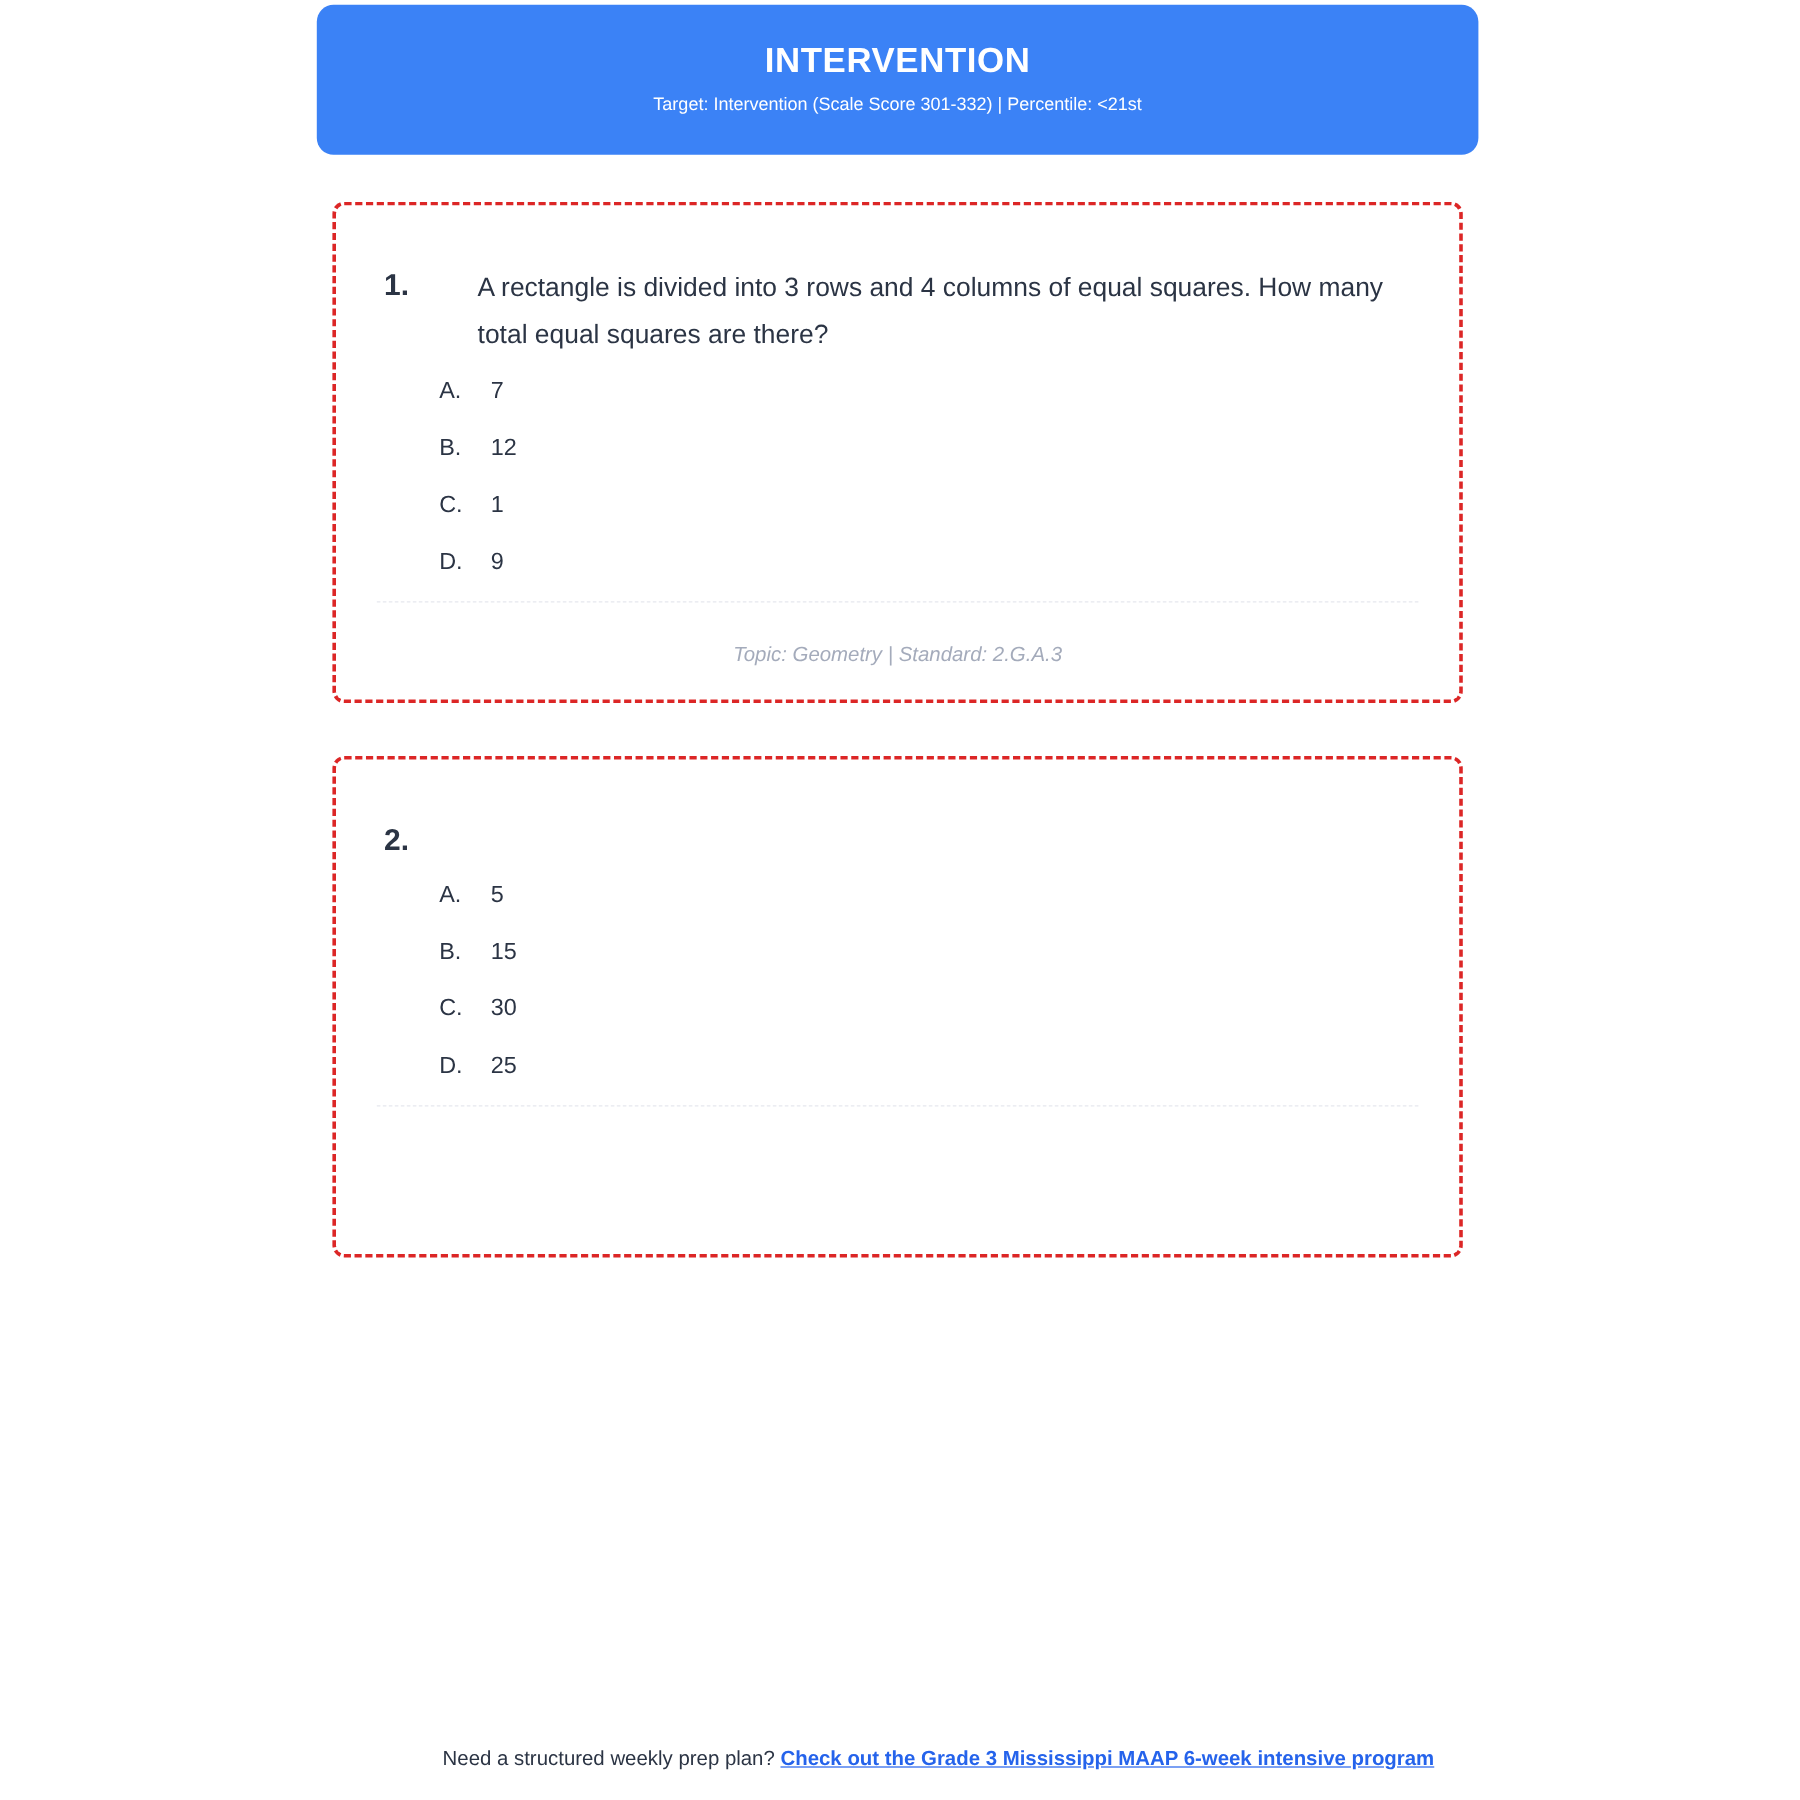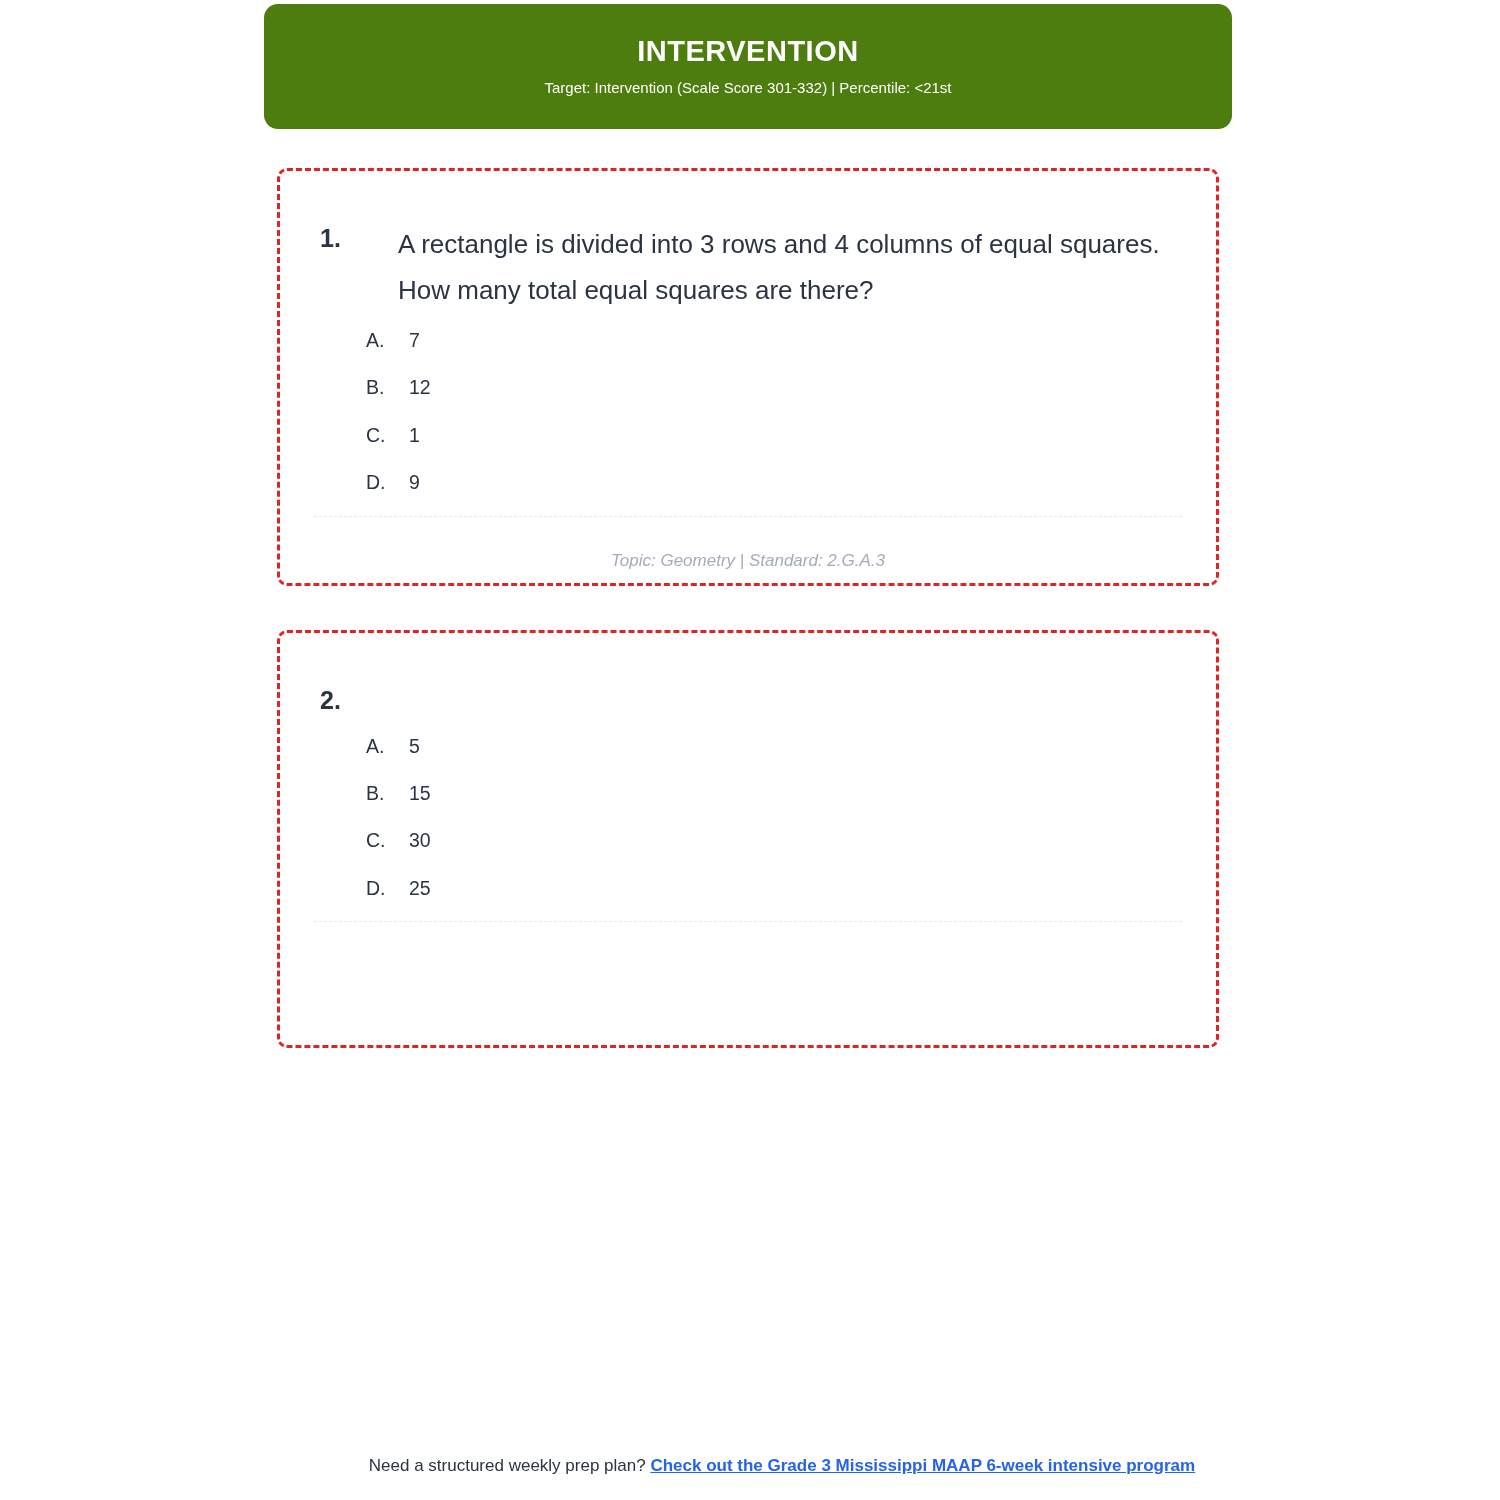--- a/index.html
+++ b/index.html
@@ -22,21 +22,21 @@
     box-sizing: border-box;
   }
 
   
   .banner {
     position: absolute;
     left: 264px;
     top: 4px;
     width: 968px;
     height: 125px;
-    background: #4d7c0f;
+    background: #3b82f6;
     border-radius: 14px;
     box-sizing: border-box;
     display: flex;
     flex-direction: column;
     justify-content: center;
   }
   .banner-title {
     font-size: 29px;
     font-weight: bold;
     color: #ffffff;
@@ -73,21 +73,21 @@
   }
   .q-number {
     font-size: 25px;
     font-weight: bold;
     color: #2b3444;
     width: 78px;
     flex: 0 0 78px;
     line-height: 1.42;
   }
   .q-text {
-    font-size: 26px;
+    font-size: 22px;
     color: #2b3444;
     line-height: 1.77;
     flex: 1 1 auto;
     padding-right: 10px;
   }
 
   .options {
     padding: 16px 0 0 86px;
   }
   .option {

